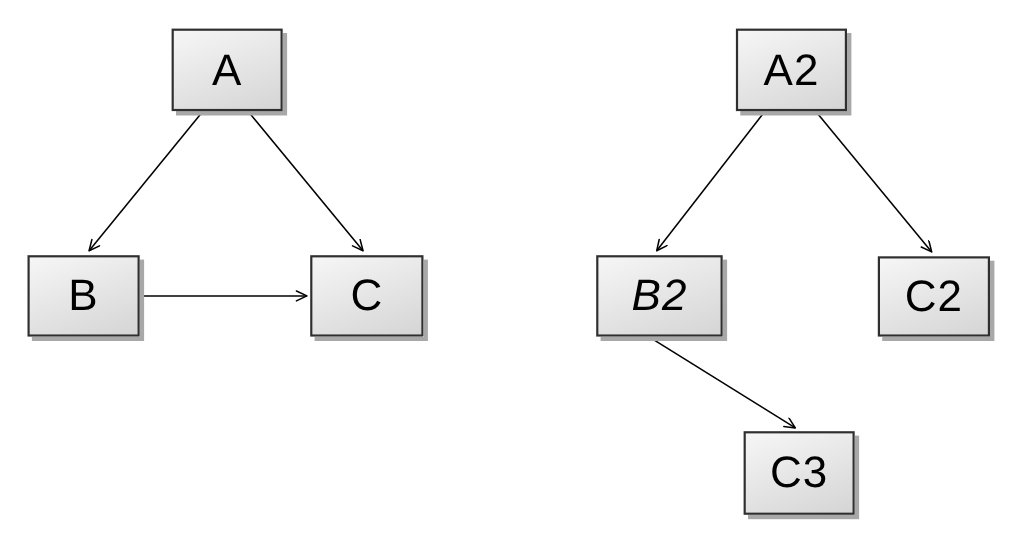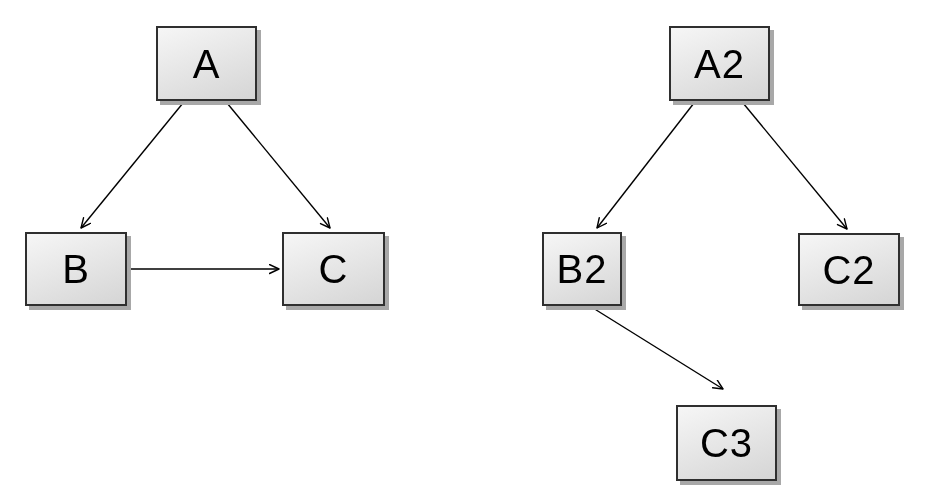--- a/index.html
+++ b/index.html
@@ -68,23 +68,23 @@
       </div>
       <div class="node" style="left: 25px; top: 232px; width: 102px; height: 74px;">
         <span>B</span>
       </div>
       <div class="node" style="left: 282px; top: 232px; width: 103px; height: 74px;">
         <span>C</span>
       </div>
       <div class="node" style="left: 669px; top: 26px; width: 101px; height: 75px; align-items: center;">
         <span>A2</span>
       </div>
-      <div class="node" style="left: 542px; top: 232px; width: 80px; height: 74px;">
+      <div class="node" style="left: 542px; top: 232px; width: 115px; height: 74px; font-style: italic;">
         <span>B2</span>
       </div>
       <div class="node" style="left: 798px; top: 233px; width: 102px; height: 73px; align-items: center;">
         <span>C2</span>
       </div>
-      <div class="node" style="left: 676px; top: 405px; width: 101px; height: 76px;">
+      <div class="node" style="left: 676px; top: 392px; width: 101px; height: 76px;">
         <span>C3</span>
       </div>
     </div>
 </div>
 
 </body></html>

